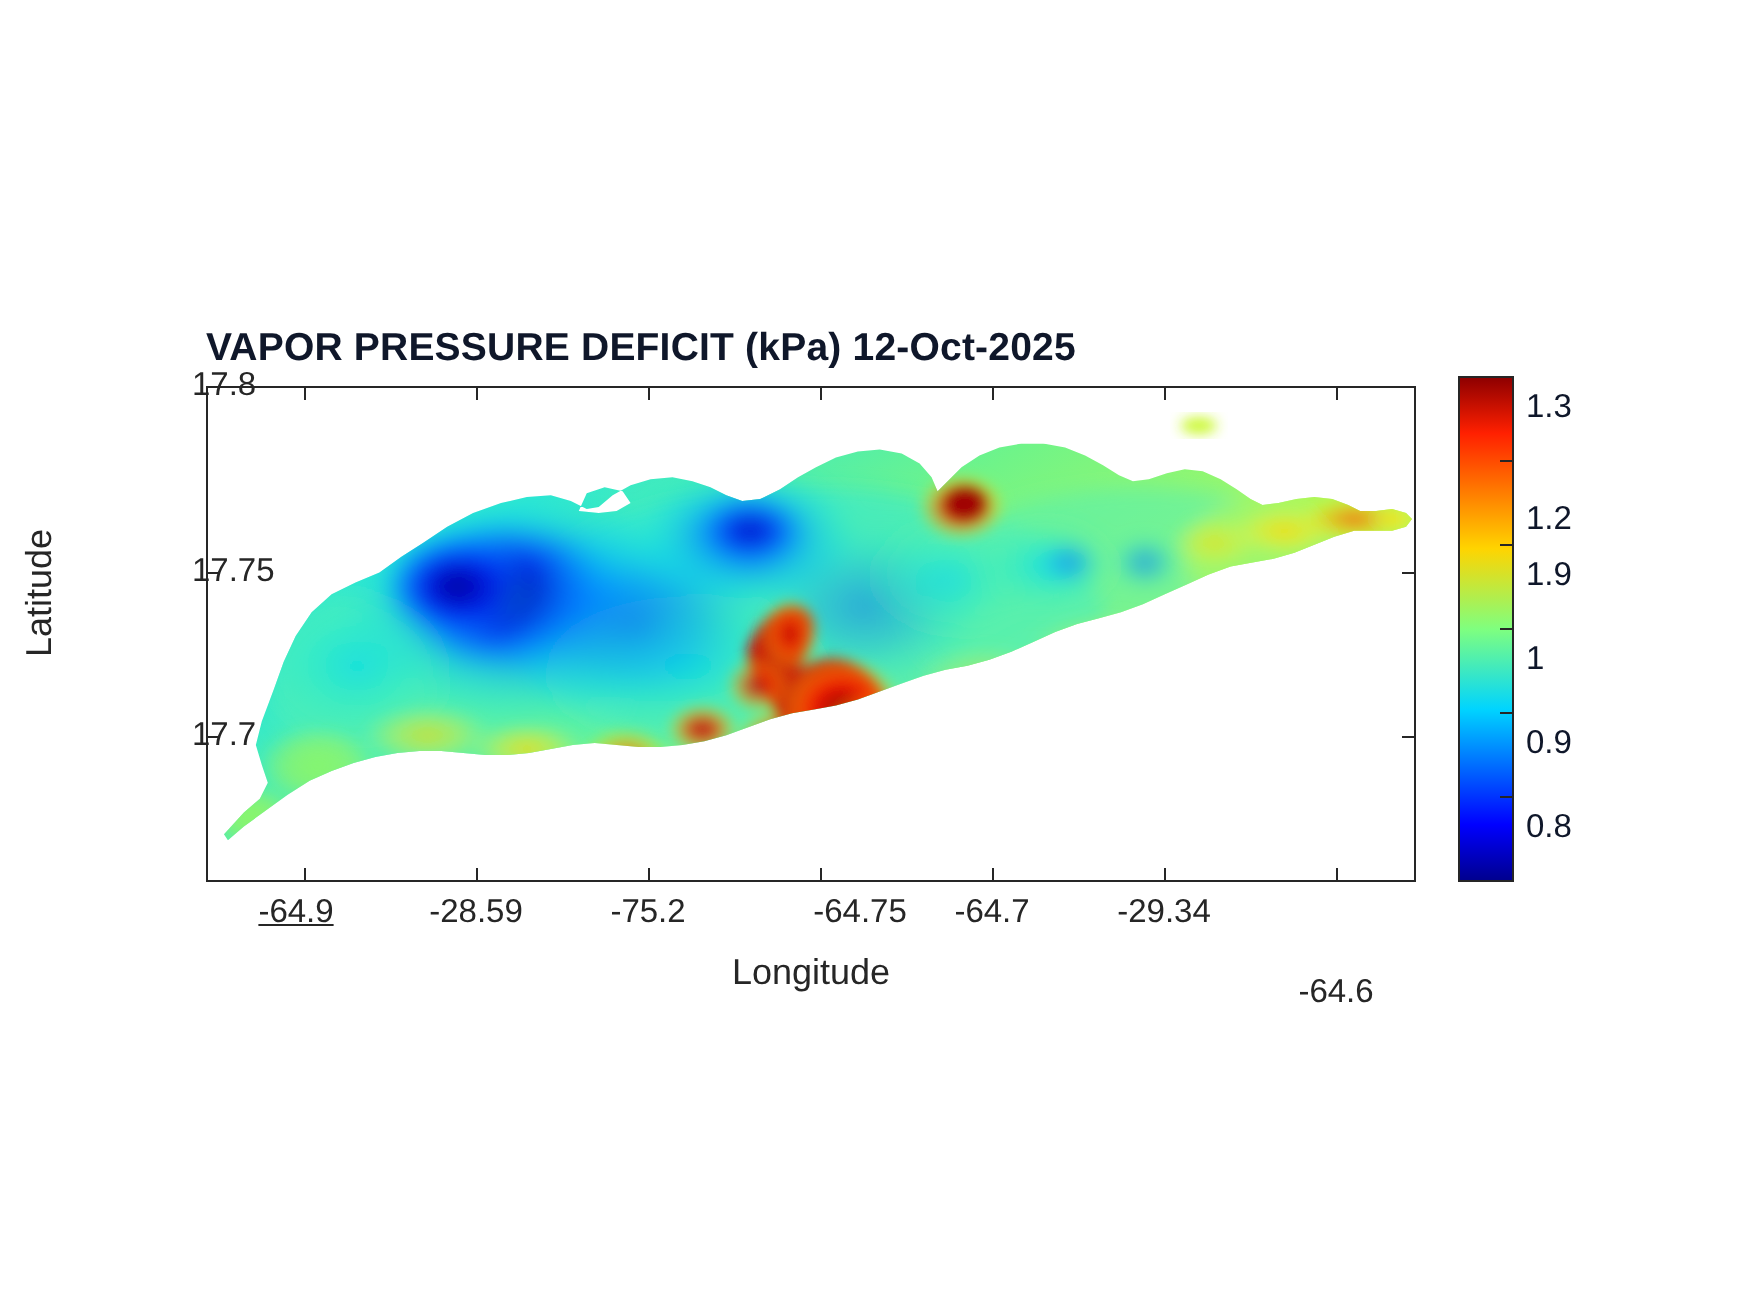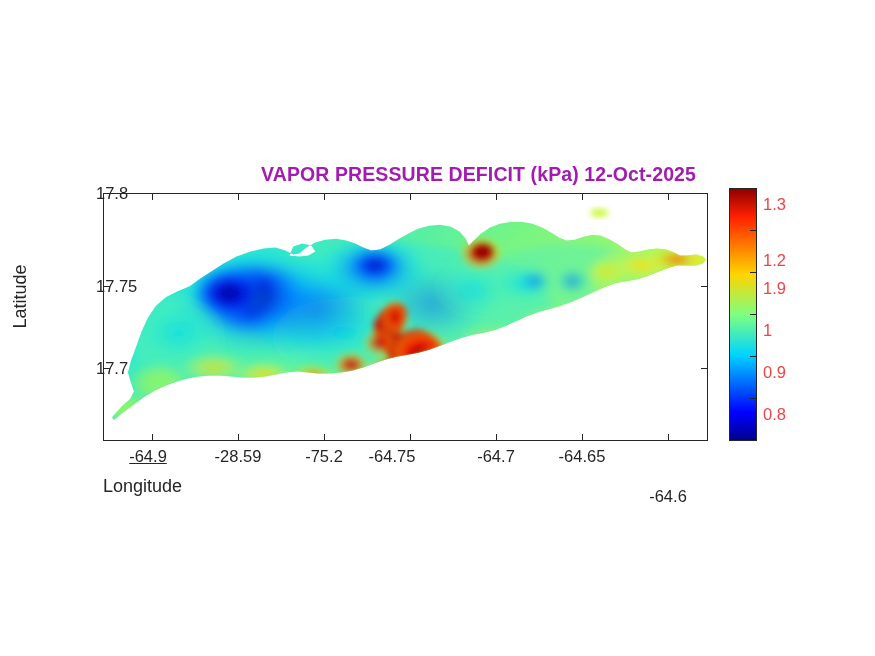--- a/index.html
+++ b/index.html
@@ -18,27 +18,27 @@
   #figure {
     position: absolute;
     left: 0;
     top: 0;
     width: 875px;
     height: 656px;
     background: #ffffff;
   }
   .fig-title {
     position: absolute;
-    left: 90px;
+    left: 103px;
     top: 163px;
     width: 606px;
-    text-align: right;
+    text-align: left;
     font-size: 19.5px;
     font-weight: bold;
-    color: #a21caf;
+    color: #0f172a;
     letter-spacing: 0.1px;
     white-space: nowrap;
   }
   .axes-box {
     position: absolute;
     left: 103px;
     top: 193px;
     width: 605px;
     height: 248px;
     border: 1.2px solid #262626;
@@ -94,20 +94,21 @@
     color: #262626;
     text-align: right;
     transform: translateY(-50%);
     white-space: nowrap;
   }
   .xlabel {
     position: absolute;
     left: 103px;
     top: 476px;
     width: 605px;
+    text-align: center;
     font-size: 18px;
     color: #262626;
   }
   .ylabel {
     position: absolute;
     left: -35px;
     top: 286px;
     width: 110px;
     text-align: center;
     font-size: 18px;
@@ -136,21 +137,21 @@
     position: absolute;
     left: 750px;
     width: 6px;
     height: 1.2px;
     background: #262626;
   }
   .cb-ticklabel {
     position: absolute;
     left: 763px;
     font-size: 16.5px;
-    color: #ef4444;
+    color: #0f172a;
     transform: translateY(-50%);
     white-space: nowrap;
   }
 </style>
 </head>
 <body>
 
 <div id="figure">
 
   <div class="fig-title">VAPOR PRESSURE DEFICIT (kPa) 12-Oct-2025</div>
@@ -310,23 +311,23 @@
     <div class="tick tick-y" style="top:193px;"></div>
     <div class="tick tick-y" style="top:286px;"></div>
     <div class="tick tick-y" style="top:368px;"></div>
     <div class="tick tick-y-right" style="top:286px;"></div>
     <div class="tick tick-y-right" style="top:368px;"></div>
   </div>
 
   <div class="xticklabel" style="left:148px;text-decoration:underline;">-64.9</div>
   <div class="xticklabel" style="left:238px;">-28.59</div>
   <div class="xticklabel" style="left:324px;">-75.2</div>
-  <div class="xticklabel" style="left:392px;">-64.75</div>
+  <div class="xticklabel" style="left:430px;">-64.75</div>
   <div class="xticklabel" style="left:496px;">-64.7</div>
-  <div class="xticklabel" style="left:582px;">-64.65</div>
+  <div class="xticklabel" style="left:582px;">-29.34</div>
   <div class="xticklabel" style="left:668px;margin-top:40px;">-64.6</div>
 
   <div class="yticklabel" style="top:193px; width:0;">17.8</div>
   <div class="yticklabel" style="top:286px; width:0;">17.75</div>
   <div class="yticklabel" style="top:368px; width:0;">17.7</div>
 
   <div class="xlabel">Longitude</div>
   <div class="ylabel">Latitude</div>
 
   <div class="colorbar-box">

